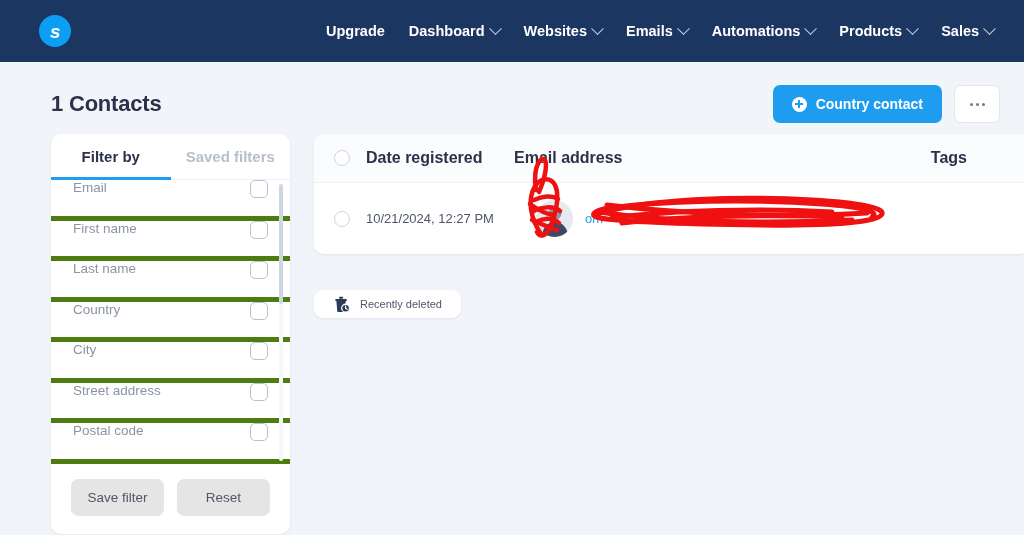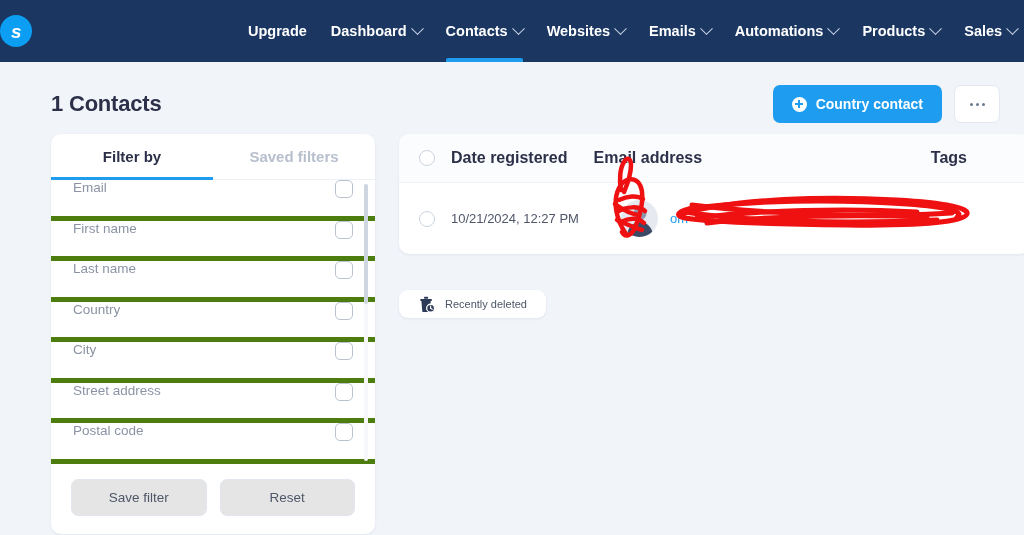--- a/index.html
+++ b/index.html
@@ -164,21 +164,21 @@
   
   .content {
     display: flex;
     padding: 0 0 0 51px;
     gap: 24px;
     align-items: flex-start;
   }
 
   
   .filter-panel {
-    width: 324px;
+    width: 239px;
     background: #fff;
     border-radius: 10px;
     box-shadow: 0 1px 3px rgba(30,45,80,.07);
     flex: 0 0 auto;
     overflow: hidden;
     padding-bottom: 14px;
   }
 
   .filter-tabs {
     display: flex;
@@ -387,24 +387,20 @@
 <div class="topnav">
   <div class="logo-wrap">
     <div class="logo">s</div>
   </div>
   <nav class="nav-items">
     <div class="nav-item">
       <span>Upgrade</span>
     </div>
     <div class="nav-item">
       <span>Dashboard</span>
-      <span class="caret"></span>
-    </div>
-    <div class="nav-item active">
-      <span>Contacts</span>
       <span class="caret"></span>
     </div>
     <div class="nav-item">
       <span>Websites</span>
       <span class="caret"></span>
     </div>
     <div class="nav-item">
       <span>Emails</span>
       <span class="caret"></span>
     </div>

